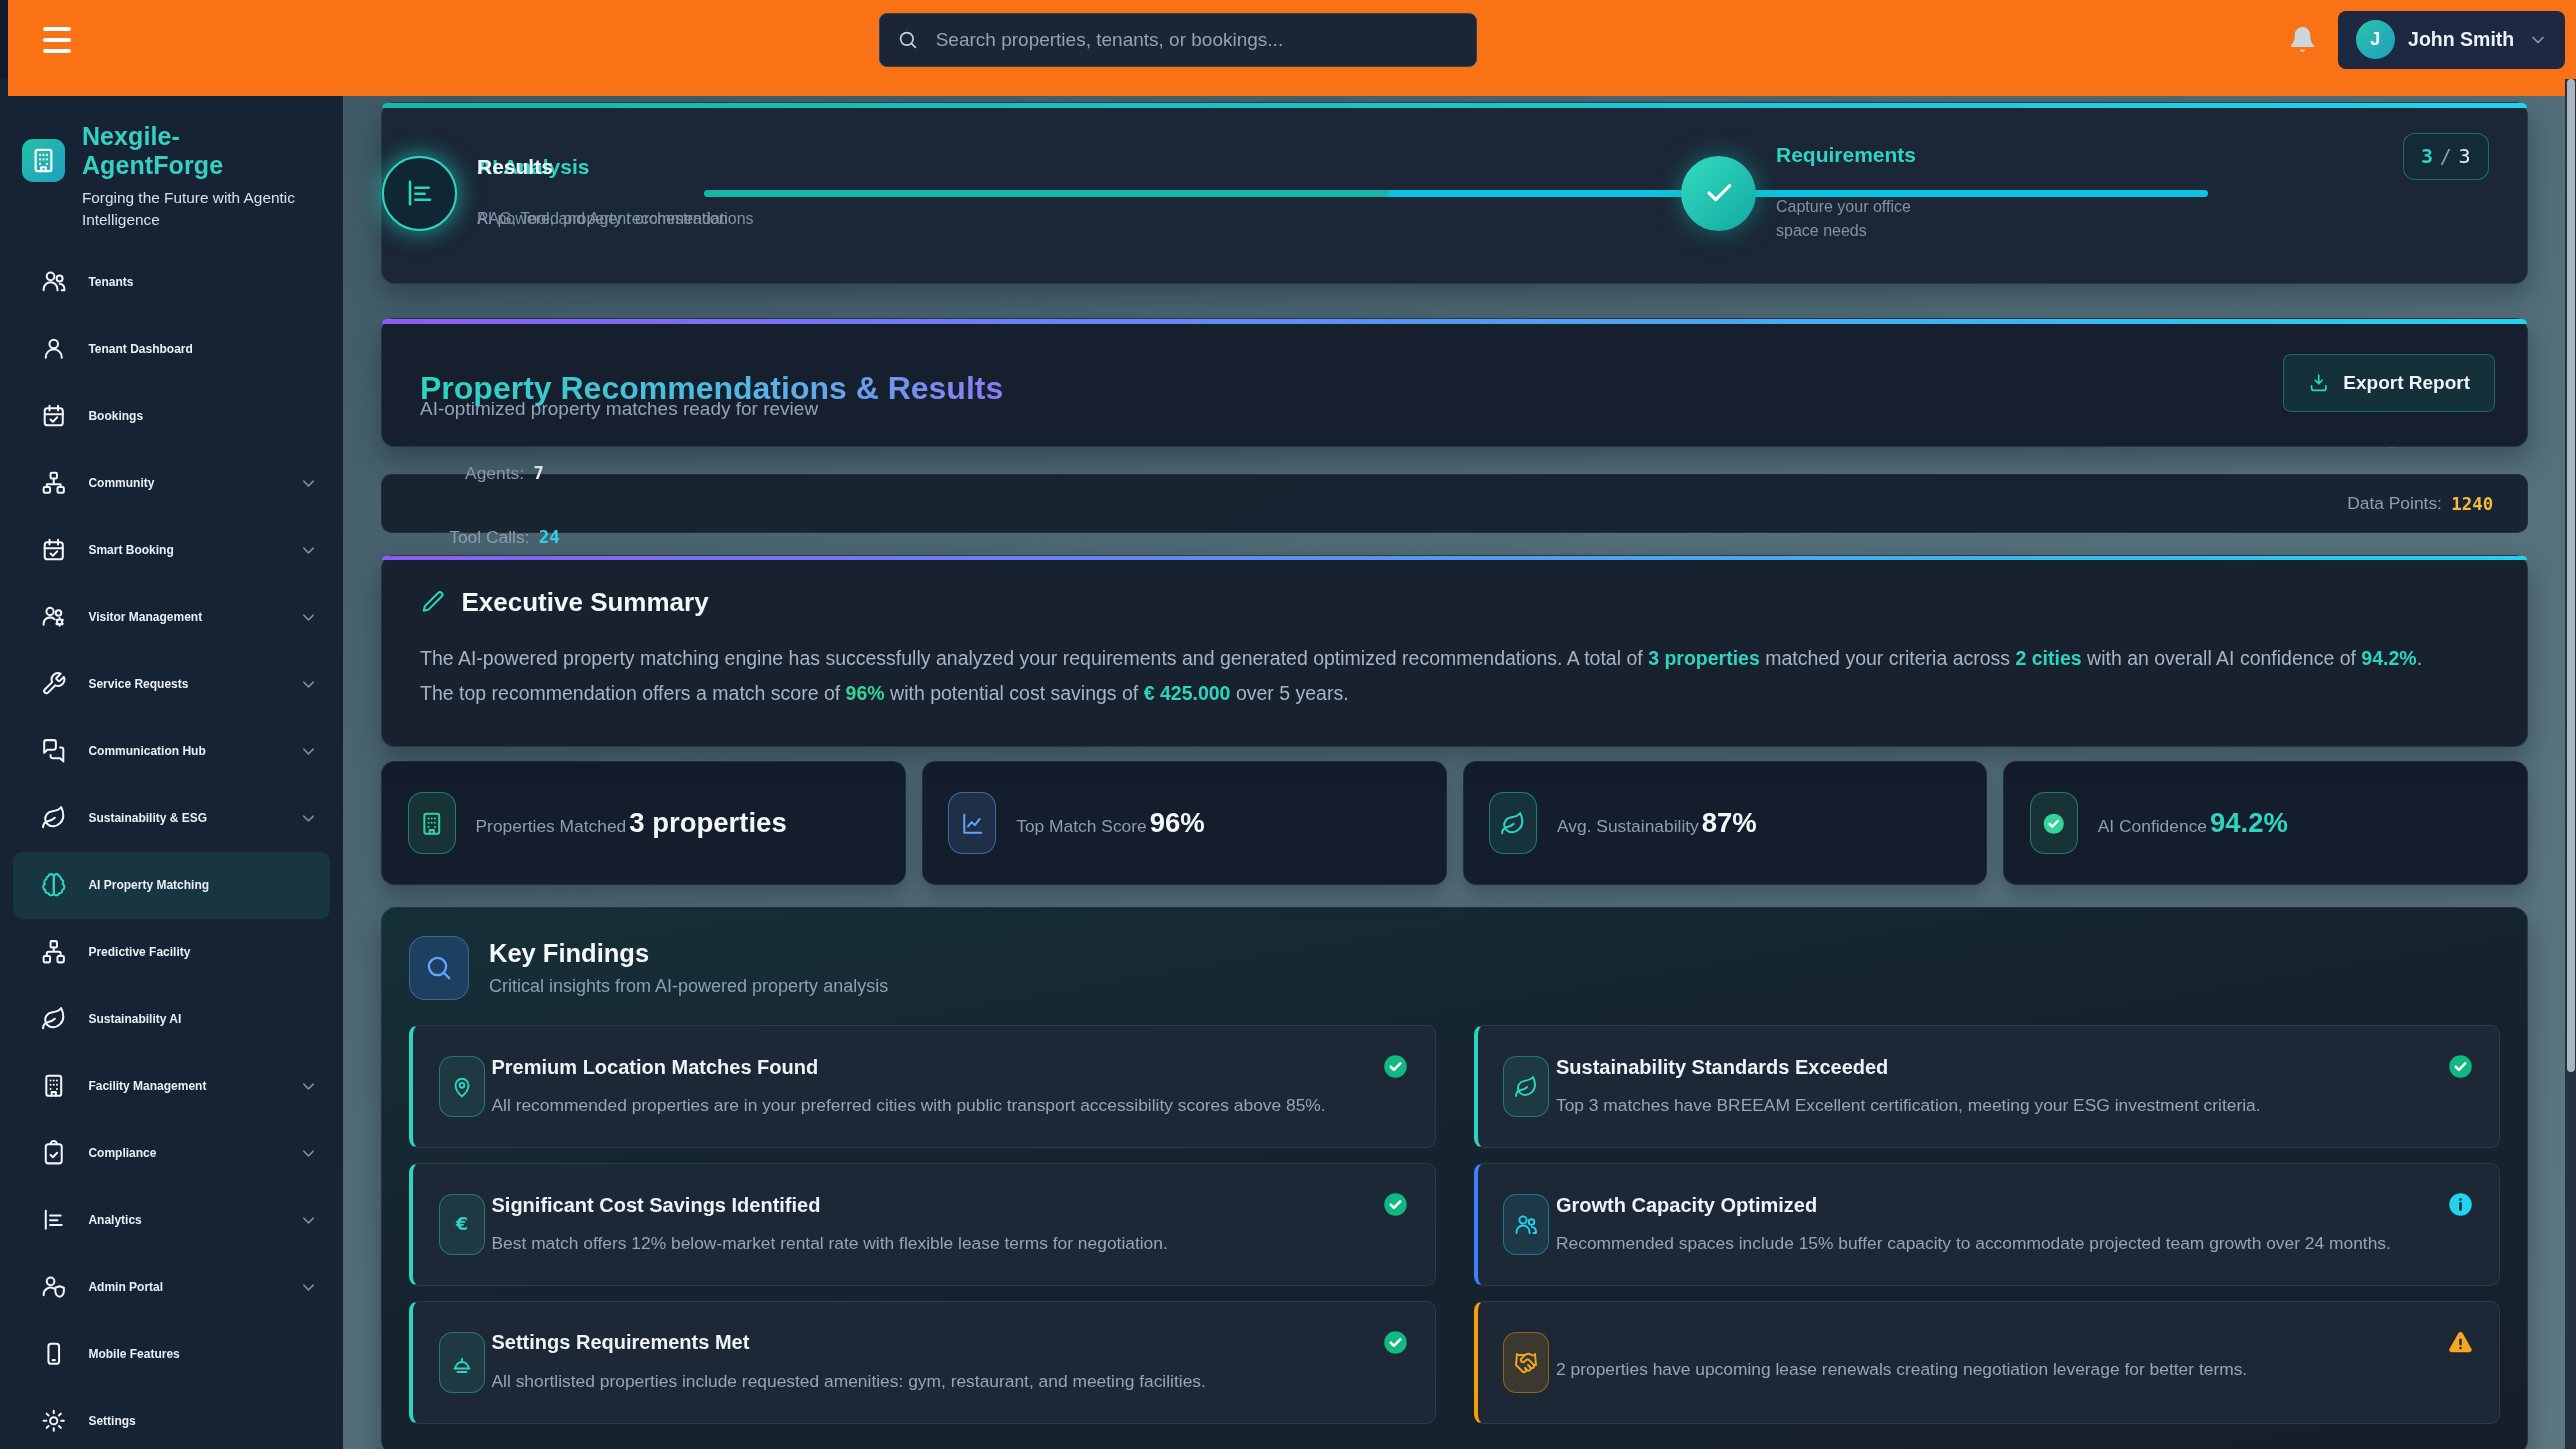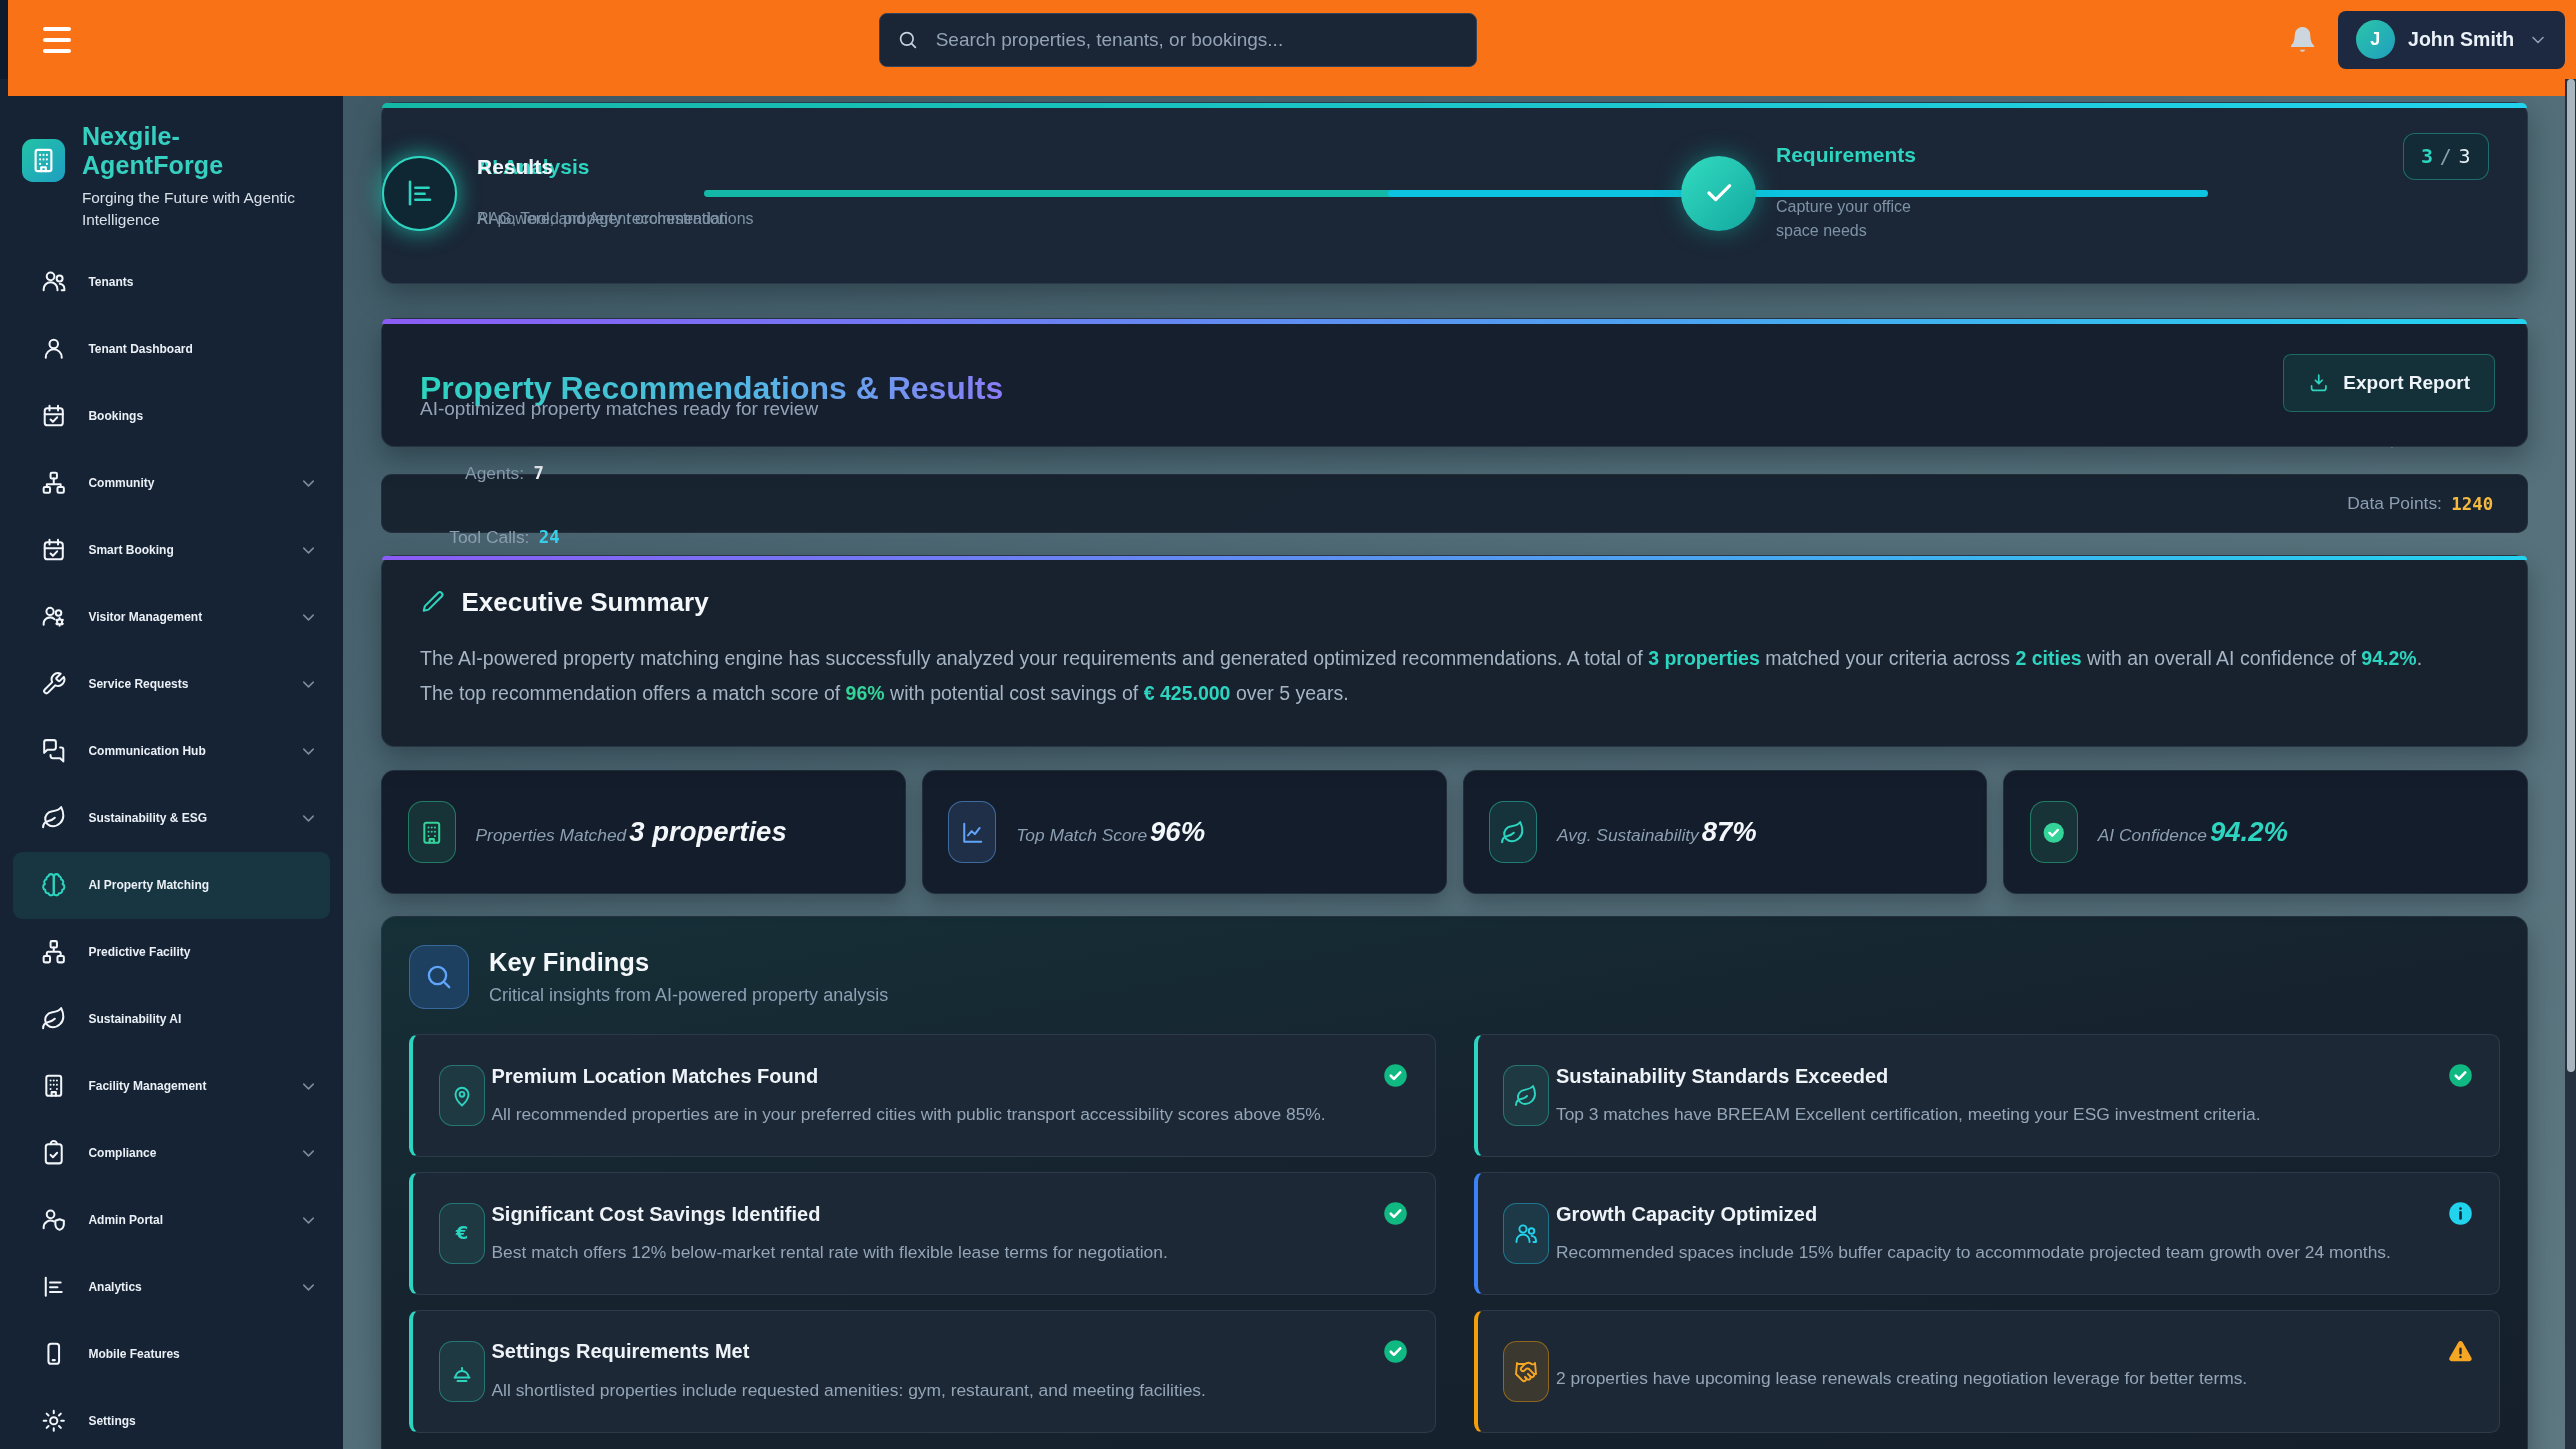--- a/index.html
+++ b/index.html
@@ -88,21 +88,21 @@
   .exec-card{margin-top:21.5px;background:#18222f;padding:31px 38px 35px;box-sizing:border-box;}
   .exec-card .topline{background:linear-gradient(90deg,#8b5cf6,#22d3ee);height:4.7px;}
   .exec-head{display:flex;align-items:center;gap:16px;}
   .exec-head .ic{width:25.5px;height:25.5px;color:#2dd4bf;}
   .exec-title{color:#f4f8fb;font-size:26px;font-weight:700;}
   .exec-body{margin-top:23px;}
   .exec-body p{margin:0;font-size:19.5px;color:#a5b5c4;line-height:1.82;}
   .hl-teal{color:#2dd4bf;font-weight:700;}
   .hl-green{color:#34d399;font-weight:700;}
   
-  .stat-grid{margin-top:23px;display:grid;grid-template-columns:repeat(4,1fr);gap:16px;font-style:italic;}
+  .stat-grid{margin-top:14px;display:grid;grid-template-columns:repeat(4,1fr);gap:16px;}
   .stat-card{height:124px;background:#141d2b;border:0.7px solid rgba(125,155,175,.14);border-radius:13.4px;display:flex;align-items:center;padding:0 25.5px;box-sizing:border-box;box-shadow:0 9.4px 20px rgba(10,20,30,.3);}
   .icon-box{width:46px;height:60px;border-radius:14.8px;display:flex;align-items:center;justify-content:center;flex:none;}
   .icon-box .ic{width:25.5px;height:25.5px;}
   .tone-green .icon-box{background:rgba(52,211,153,.12);border:1.3px solid rgba(52,211,153,.45);color:#34d399;}
   .tone-blue .icon-box{background:rgba(96,165,250,.14);border:1.3px solid rgba(96,165,250,.5);color:#60a5fa;}
   .tone-teal .icon-box{background:rgba(45,212,191,.12);border:1.3px solid rgba(45,212,191,.45);color:#2dd4bf;}
   .stat-card .txt{margin-left:20px;}
   .stat-card .lab{color:#8c9fb2;font-size:17.4px;}
   .stat-card .val{color:#f3f7fa;font-size:27.5px;font-weight:800;margin-top:10.7px;}
   .stat-card .val.teal{color:#2dd4bf;}
@@ -364,40 +364,40 @@
     <span class="nav-label">Compliance</span>
     <span class="nav-chevron">
           <svg viewBox="0 0 24 24" fill="none" stroke="currentColor" stroke-width="1.9" stroke-linecap="round" stroke-linejoin="round" aria-hidden="true">
             <path d="m6 9 6 6 6-6"></path>
           </svg>
         </span>
   </div>
       <div class="nav-item">
     <span class="nav-icon">
           <svg viewBox="0 0 24 24" fill="none" stroke="currentColor" stroke-width="1.9" stroke-linecap="round" stroke-linejoin="round" aria-hidden="true">
+            <path d="M4.5 3.5v17"></path>
+            <path d="M8.5 8h10M8.5 12.5h7M8.5 17h11"></path>
+          </svg>
+        </span>
+    <span class="nav-label">Analytics</span>
+    <span class="nav-chevron">
+          <svg viewBox="0 0 24 24" fill="none" stroke="currentColor" stroke-width="1.9" stroke-linecap="round" stroke-linejoin="round" aria-hidden="true">
+            <path d="m6 9 6 6 6-6"></path>
+          </svg>
+        </span>
+  </div>
+      <div class="nav-item">
+    <span class="nav-icon">
+          <svg viewBox="0 0 24 24" fill="none" stroke="currentColor" stroke-width="1.9" stroke-linecap="round" stroke-linejoin="round" aria-hidden="true">
             <circle cx="9" cy="7" r="3.6"></circle>
             <path d="M2.5 20v-.6A6.5 6.5 0 0 1 12 13.6"></path>
             <path d="M17.5 11.5 21.5 13v3.2c0 2.9-2 4.6-4 5.3-2-.7-4-2.4-4-5.3V13z"></path>
           </svg>
         </span>
     <span class="nav-label">Admin Portal</span>
-    <span class="nav-chevron">
-          <svg viewBox="0 0 24 24" fill="none" stroke="currentColor" stroke-width="1.9" stroke-linecap="round" stroke-linejoin="round" aria-hidden="true">
-            <path d="m6 9 6 6 6-6"></path>
-          </svg>
-        </span>
-  </div>
-      <div class="nav-item">
-    <span class="nav-icon">
-          <svg viewBox="0 0 24 24" fill="none" stroke="currentColor" stroke-width="1.9" stroke-linecap="round" stroke-linejoin="round" aria-hidden="true">
-            <path d="M4.5 3.5v17"></path>
-            <path d="M8.5 8h10M8.5 12.5h7M8.5 17h11"></path>
-          </svg>
-        </span>
-    <span class="nav-label">Analytics</span>
     <span class="nav-chevron">
           <svg viewBox="0 0 24 24" fill="none" stroke="currentColor" stroke-width="1.9" stroke-linecap="round" stroke-linejoin="round" aria-hidden="true">
             <path d="m6 9 6 6 6-6"></path>
           </svg>
         </span>
   </div>
       <div class="nav-item">
     <span class="nav-icon">
           <svg viewBox="0 0 24 24" fill="none" stroke="currentColor" stroke-width="1.9" stroke-linecap="round" stroke-linejoin="round" aria-hidden="true">
             <rect x="7" y="2.5" width="10" height="19" rx="2.5"></rect>

